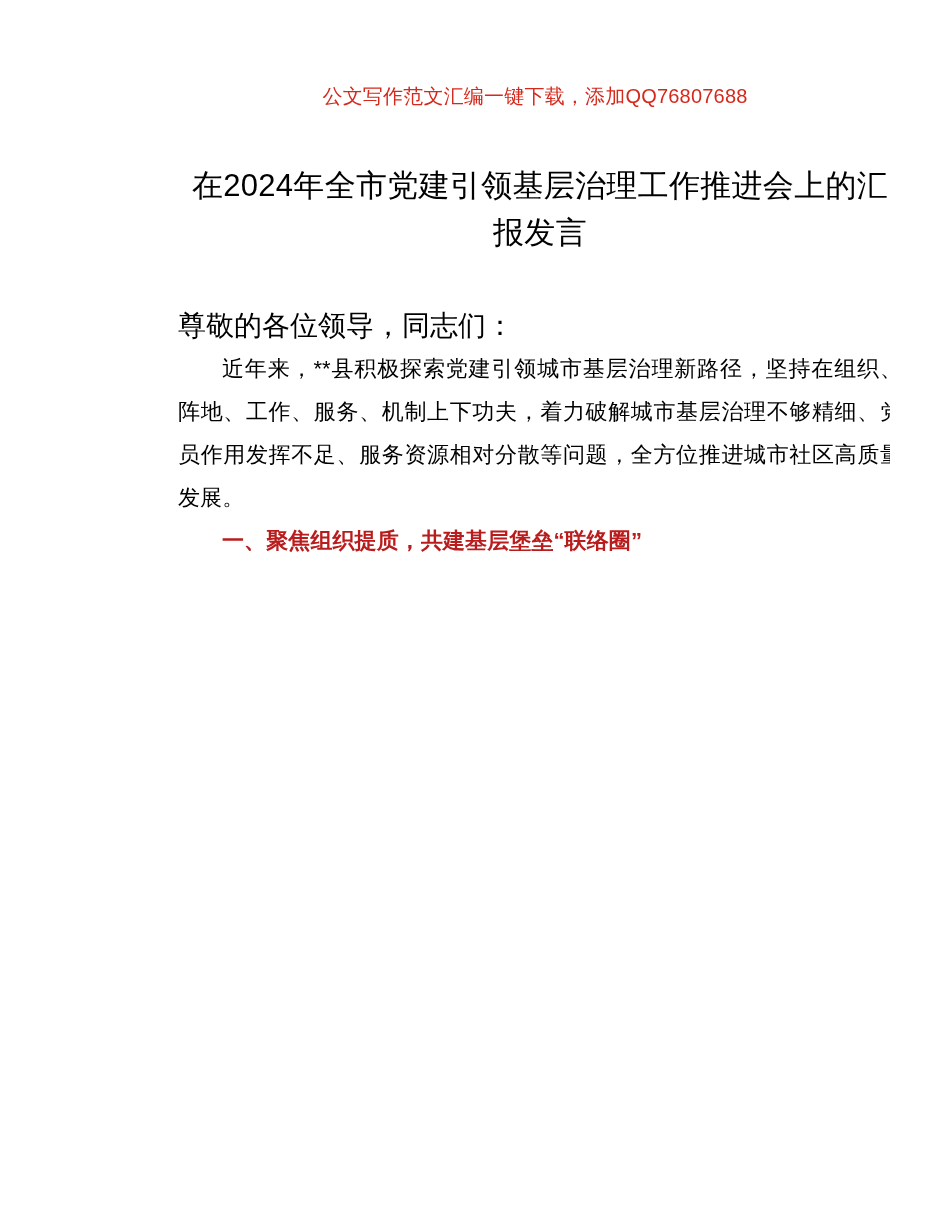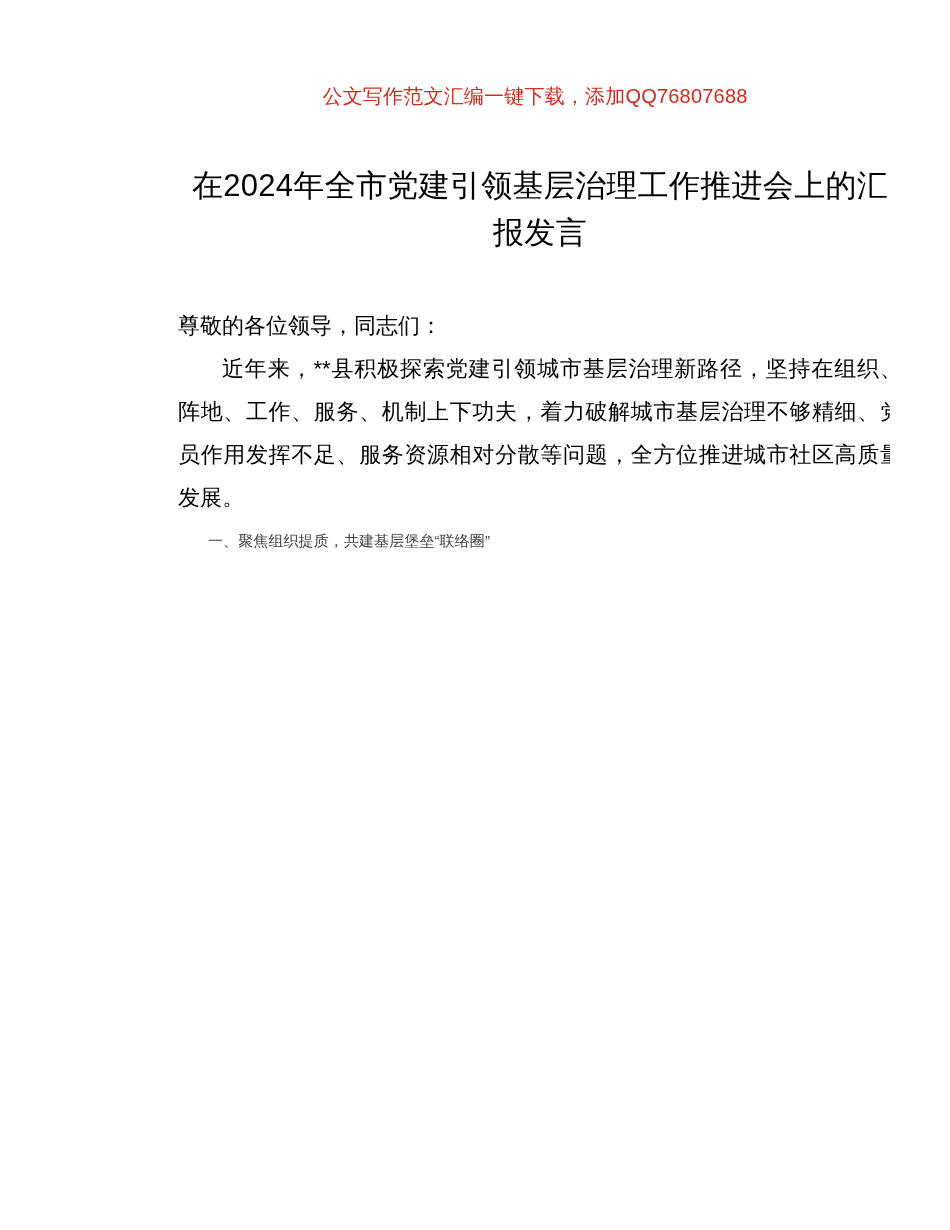--- a/index.html
+++ b/index.html
@@ -52,43 +52,43 @@
     text-align: center;
     font-size: 31px;
     line-height: 47px;
     font-weight: normal;
     color: #000000;
     letter-spacing: 0.3px;
   }
 
   .salutation {
     margin-top: 48px;
-    font-size: 22px;
+    font-size: 28px;
     line-height: 43px;
     color: #000000;
     text-align: left;
   }
 
   p.body-para {
     margin: 0;
     font-size: 22px;
     line-height: 43px;
     color: #000000;
     text-align: justify;
     text-justify: inter-ideograph;
     text-indent: 2em;
     letter-spacing: 0.1px;
   }
 
   p.section-heading {
     margin: 0;
-    font-size: 15px;
+    font-size: 22px;
     line-height: 43px;
-    color: #404040;
-    font-weight: normal;
+    color: #b91c1c;
+    font-weight: bold;
     text-indent: 2em;
     text-align: left;
     letter-spacing: 0.1px;
   }
 </style>
 </head>
 <body>
 
 <div class="page">
 

